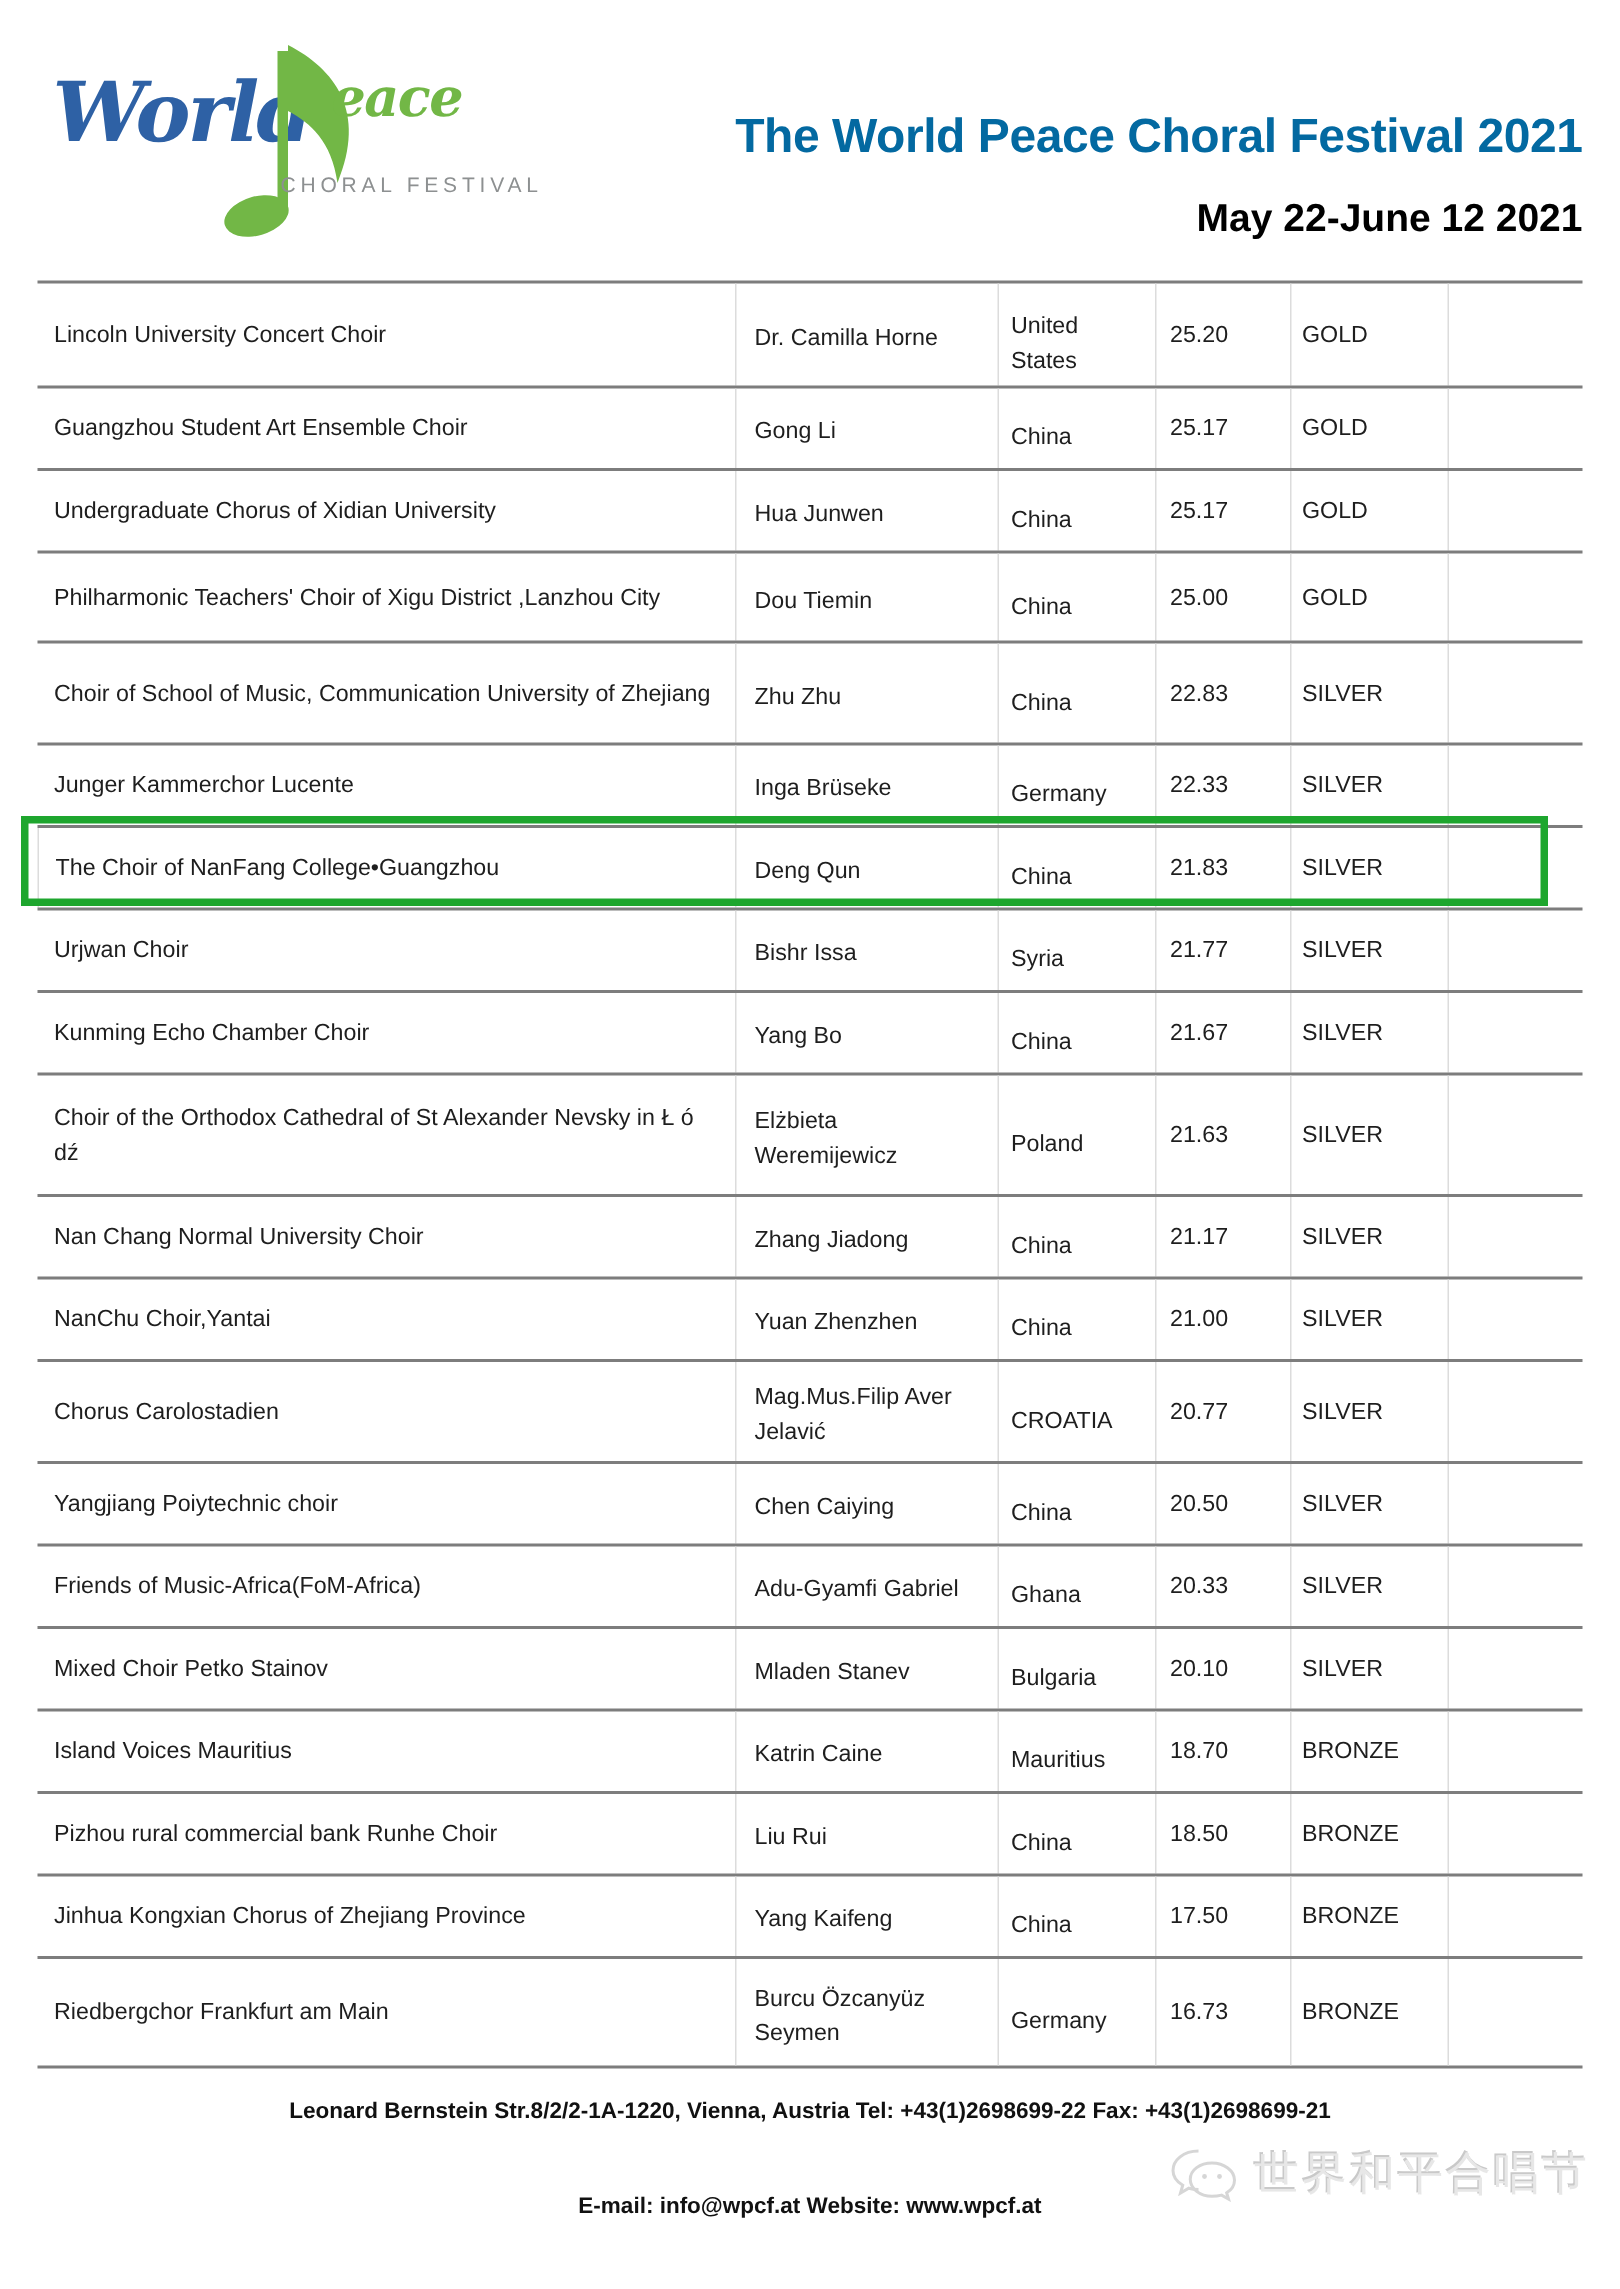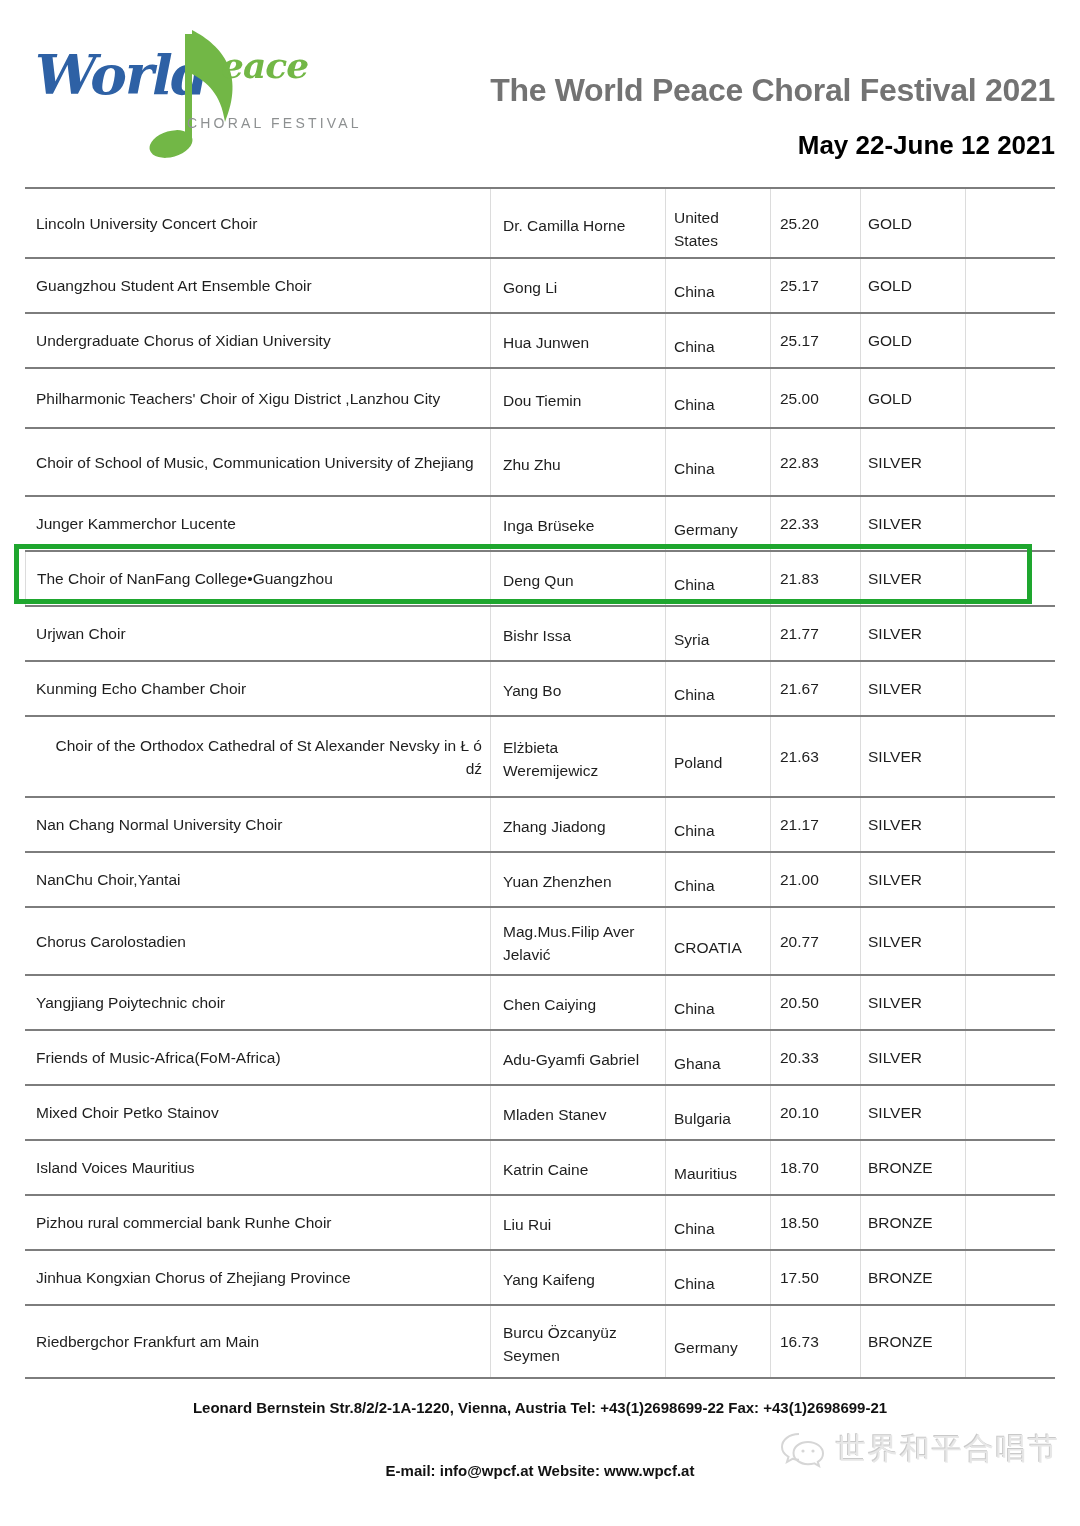--- a/index.html
+++ b/index.html
@@ -29,38 +29,38 @@
     font-size:36px; color: var(--logo-green);
     letter-spacing:-1px;
   }
   .logo-caption {
     position:absolute; left:152px; top:103px;
     font-size:14px; letter-spacing:3.2px; color: var(--logo-gray);
     white-space:nowrap;
   }
 
   .titleblock { position:absolute; right:25px; top:72px; text-align:right; }
-  .doc-title { font-size:32px; font-weight:bold; color:#737373; letter-spacing:-0.3px; }
+  .doc-title { font-size:32px; font-weight:bold; color:#0369a1; letter-spacing:-0.3px; }
   .doc-date  { font-size:26px; font-weight:bold; color:#000; margin-top:21px; }
 
   
   .rtable { position:absolute; left:25px; top:187px; width:1030px; }
   .t-row {
     display:flex; align-items:center;
     border-top:2px solid var(--line-gray);
     min-height:55px;
     position:relative;
   }
   .t-row:last-child { border-bottom:2px solid var(--line-gray); }
   .cell {
     display:flex; align-items:center; align-self:stretch;
     font-size:15.5px; line-height:23px; color:#1e1e1e;
     border-left:1px solid #dcdcdc;
   }
-  .cell:first-child { border-left:none;text-align:right; }
+  .cell:first-child { border-left:none; }
   .c-choir     { width:465px; padding:5px 8px 5px 11px; }
   .c-conductor { width:175px; padding:5px 13px 1px 12px; }
   .c-country   { width:105px; padding:17px 7px 5px 8px; }
   .c-score     { width:90px;  padding:5px 6px 5px 9px; }
   .c-medal     { width:105px; padding:5px 6px 5px 7px; }
   .c-empty     { width:90px; }
   .hl-box {
     position:absolute; left:-11px; top:-8px;
     width:1018px; height:60px;
     border:5px solid var(--hl-green);

